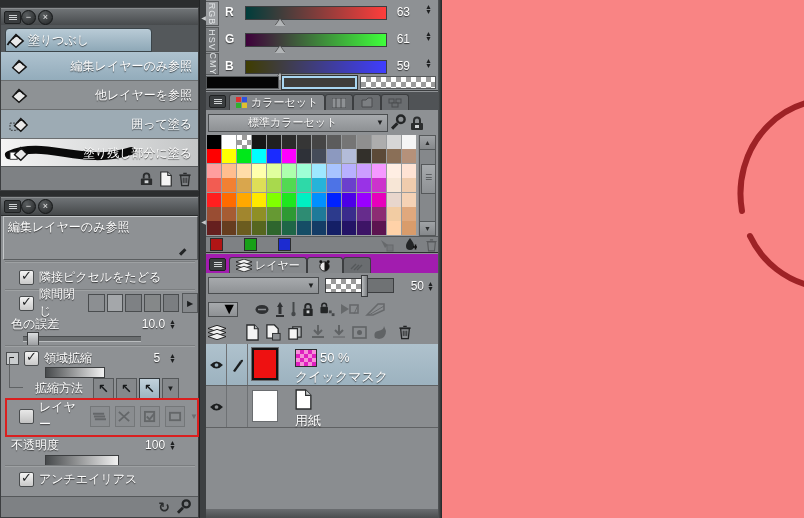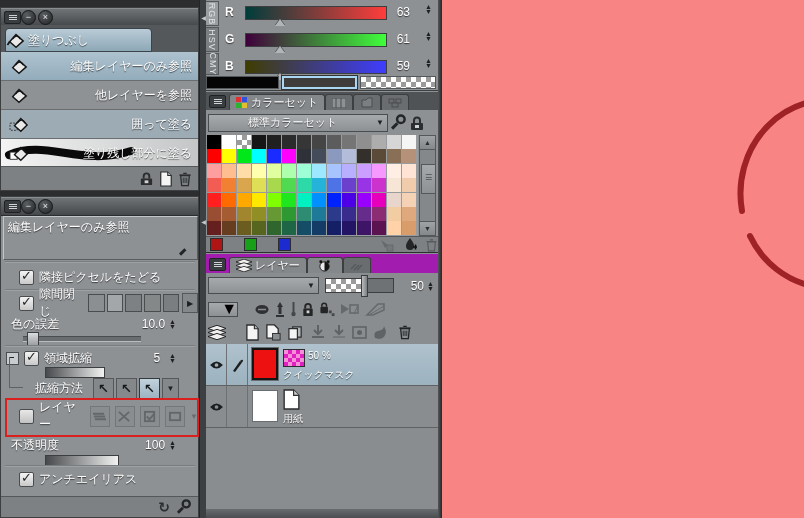--- a/index.html
+++ b/index.html
@@ -133,21 +133,21 @@
   #ly-combo2{width:30px;height:15px;background:linear-gradient(#a7aaad,#8e9194);border:1px solid #4a4d4f;
     display:flex;align-items:center;justify-content:flex-end;box-sizing:border-box;}
   #ly-row3{position:absolute;left:0;top:66px;width:100%;height:24px;display:flex;align-items:center;gap:5px;padding:0 2px;box-sizing:border-box;}
   .dim-ic{opacity:.45;}
   #ly-list{position:absolute;left:0;top:90px;width:232px;}
   .ly-row{position:relative;width:100%;height:41px;border-bottom:1px solid #5f6163;background:#8a8d90;display:flex;}
   .ly-row.sel{background:linear-gradient(#afc2cd,#9cb2bf);}
   .ly-eye-col{width:20px;border-right:1px solid #6e7174;display:flex;align-items:center;justify-content:center;flex:none;}
   .ly-pen-col{width:20px;border-right:1px solid #6e7174;display:flex;align-items:center;justify-content:center;flex:none;}
   .ly-thumb{width:26px;height:32px;margin:4px 3px 0 4px;box-sizing:border-box;flex:none;}
-  .ly-main{flex:1;position:relative;font-size:10px;}
+  .ly-main{flex:1;position:relative;font-size:13px;margin-left:12px;}
   #ly-bottom{position:absolute;left:0;bottom:0;width:100%;height:9px;background:linear-gradient(#6a6d70,#4a4d4f);}
 
   
   #canvas{position:absolute;left:442px;top:0;width:362px;height:518px;}
 </style>
 </head>
 <body>
 
 <div id="stage">
 

